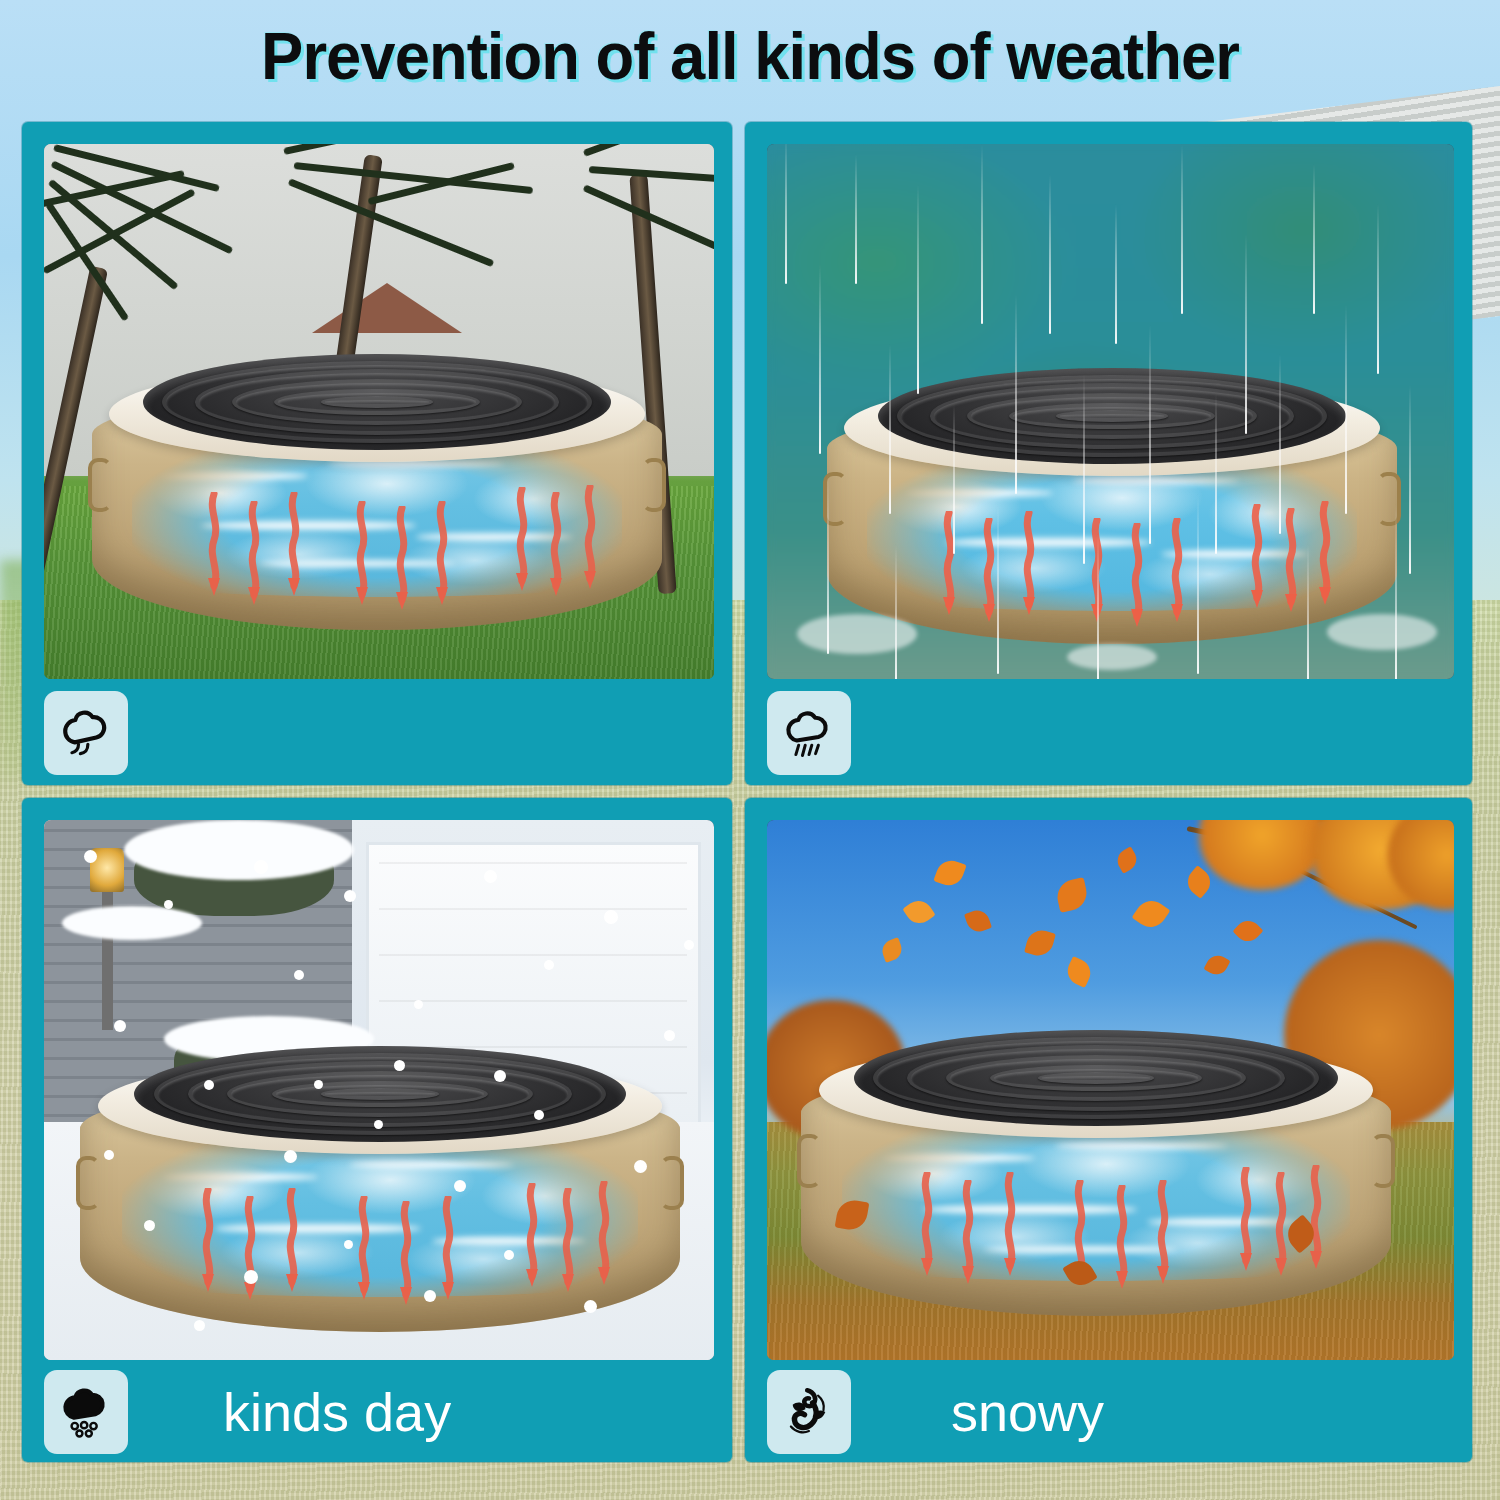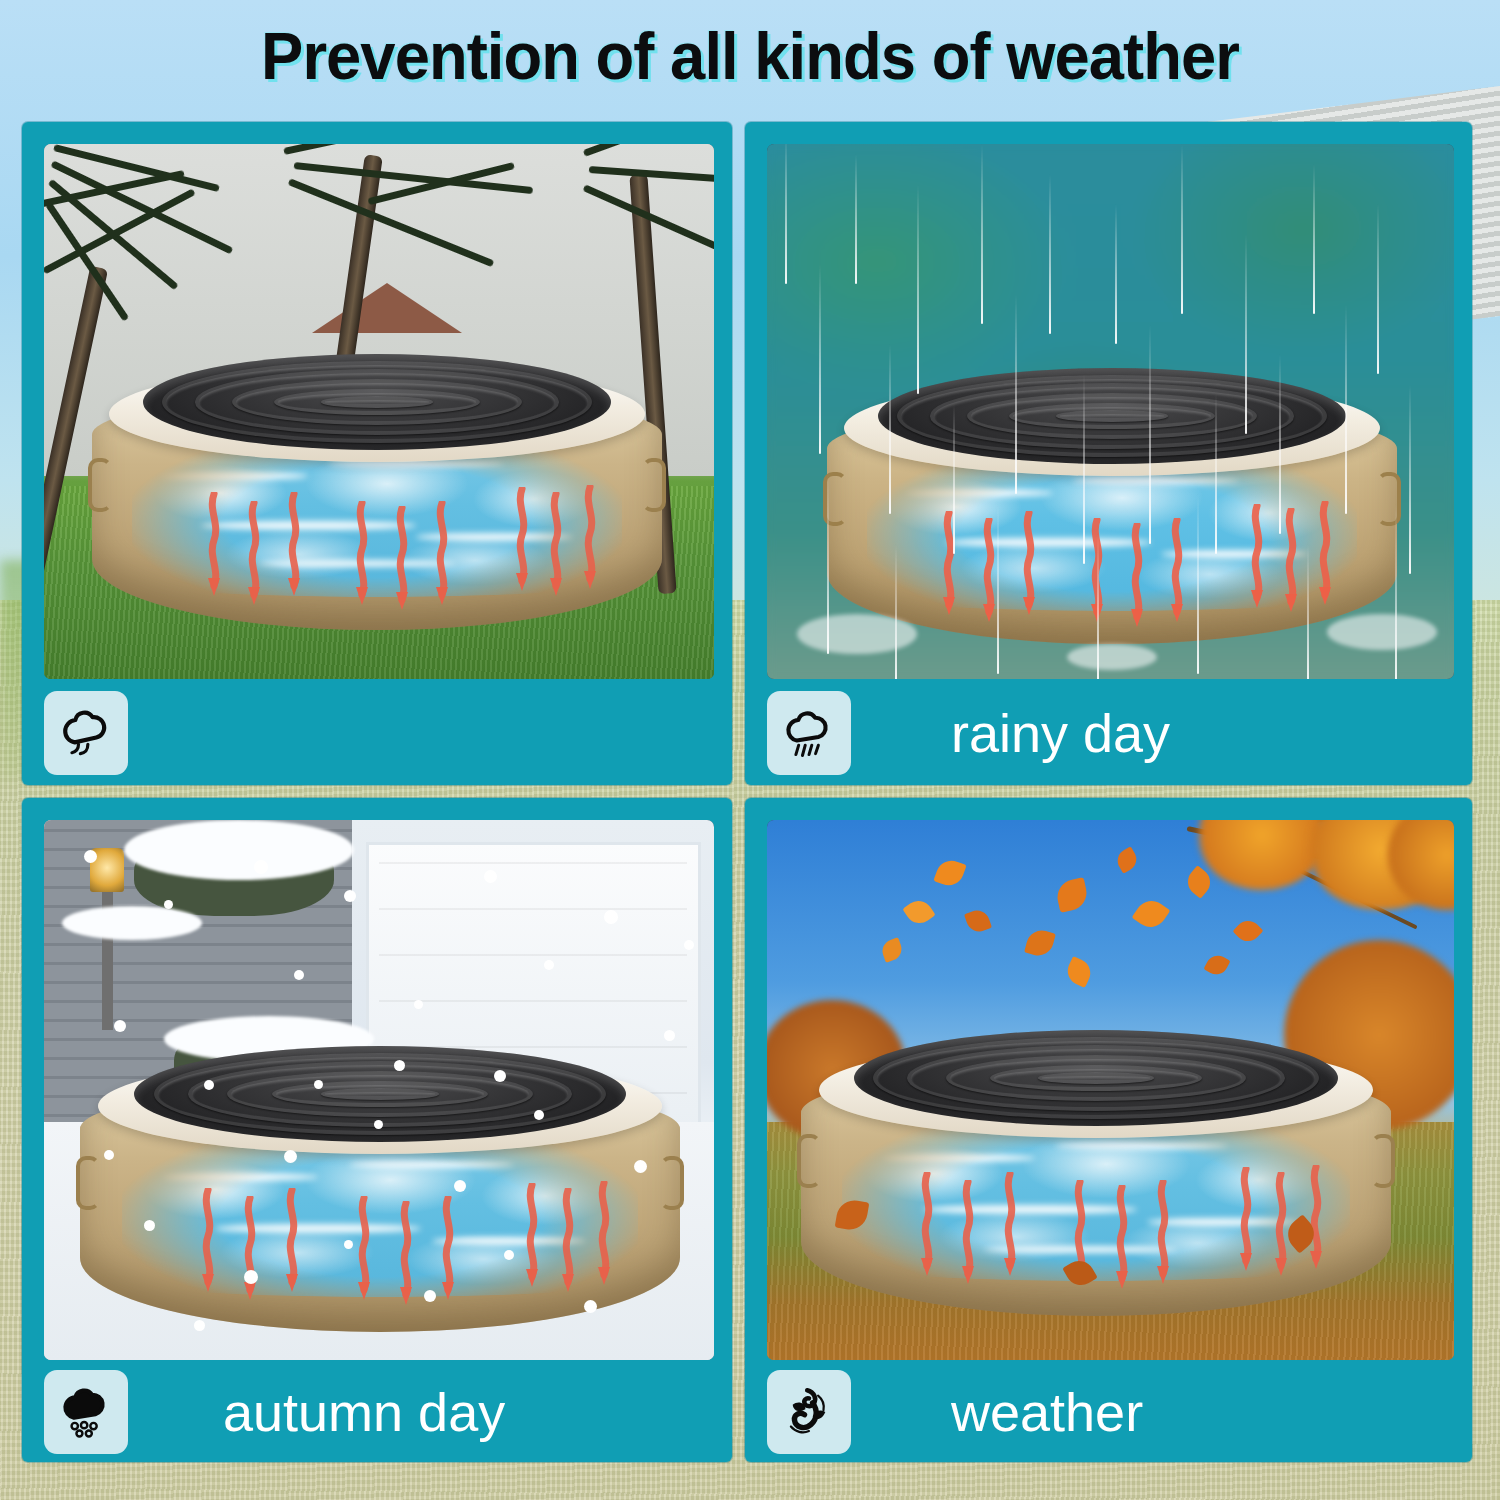--- a/index.html
+++ b/index.html
@@ -437,21 +437,20 @@
       </div>
     </div>
   </div>
   <div class="caption">
     <div class="icon-tile">
       <svg width="60" height="60" viewBox="0 0 64 64" aria-hidden="true">
         <path d="M19 40 a11 11 0 0 1 1.5 -21.8 a10 10 0 0 1 18 -2.5 a10.5 10.5 0 0 1 3.5 20.6 Z" fill="none" stroke="#0b0b0b" stroke-width="4.4" stroke-linejoin="round"></path>
         <path d="M21 45 L18 55 M28 45 L25 56 M35 45 L32 55 M42 45 L39 54" stroke="#0b0b0b" stroke-width="3.2" stroke-linecap="round"></path>
       </svg>
     </div>
-    <div class="caption-label">rainy day</div>
   </div>
 </div>
 
 <div class="panel" id="panel-snowy">
   <div class="photo">
     <div class="scene sc-snowy">
       <div class="s-stone"></div>
       <div class="s-garage"></div>
       <div class="s-ground"></div>
       <div class="s-lamp-post" style="left:58px;top:60px;height:150px;"></div>
@@ -580,21 +579,21 @@
     <div class="icon-tile">
       <svg width="60" height="60" viewBox="0 0 64 64" aria-hidden="true">
         <path d="M19 38 a11 11 0 0 1 1.5 -21.8 a10 10 0 0 1 18 -2.5 a10.5 10.5 0 0 1 3.5 20.6 Z" fill="#0b0b0b" stroke="#0b0b0b" stroke-width="4.4" stroke-linejoin="round"></path>
         <circle cx="20" cy="47" r="3.4" fill="none" stroke="#0b0b0b" stroke-width="2.6"></circle>
         <circle cx="30" cy="46" r="3.4" fill="none" stroke="#0b0b0b" stroke-width="2.6"></circle>
         <circle cx="40" cy="47" r="3.4" fill="none" stroke="#0b0b0b" stroke-width="2.6"></circle>
         <circle cx="25" cy="55" r="3.2" fill="none" stroke="#0b0b0b" stroke-width="2.6"></circle>
         <circle cx="35" cy="55" r="3.2" fill="none" stroke="#0b0b0b" stroke-width="2.6"></circle>
       </svg>
     </div>
-    <div class="caption-label">autumn day</div>
+    <div class="caption-label">kinds day</div>
   </div>
 </div>
 
 <div class="panel" id="panel-autumn">
   <div class="photo">
     <div class="scene sc-autumn">
       <div class="a-field"></div>
       <div class="a-tree" style="right:-20px;top:120px;width:190px;height:190px;background:radial-gradient(circle,#d8862a,#b8641c 70%,transparent 78%);"></div>
       <div class="a-tree" style="left:-10px;top:180px;width:150px;height:140px;background:radial-gradient(circle,#c9782a,#a8581c 70%,transparent 78%);"></div>
 
@@ -712,15 +711,15 @@
     <div class="icon-tile">
       <svg width="58" height="58" viewBox="0 0 64 64" aria-hidden="true">
         <path d="M30 8 c8 2 11 10 7 15 c-3 4 -9 3 -10 -1 c-1 -3 2 -6 5 -5" fill="none" stroke="#0b0b0b" stroke-width="5" stroke-linecap="round"></path>
         <path d="M36 22 c6 8 5 18 -2 24 c-7 6 -17 3 -18 -5 c-1 -6 6 -10 11 -6" fill="none" stroke="#0b0b0b" stroke-width="6" stroke-linecap="round"></path>
         <path d="M14 24 c6 -5 14 -2 14 5 c-7 4 -13 2 -14 -5 Z" fill="#0b0b0b"></path>
         <path d="M50 32 c-3 8 -10 10 -14 5 c3 -7 9 -8 14 -5 Z" fill="#0b0b0b"></path>
         <path d="M12 48 c5 6 13 8 20 5" fill="none" stroke="#0b0b0b" stroke-width="2.4" stroke-linecap="round"></path>
         <path d="M42 14 c5 4 7 10 6 16" fill="none" stroke="#0b0b0b" stroke-width="2.4" stroke-linecap="round"></path>
       </svg>
     </div>
-    <div class="caption-label">weather</div>
+    <div class="caption-label">snowy</div>
   </div>
 </div>
 
 </body></html>

